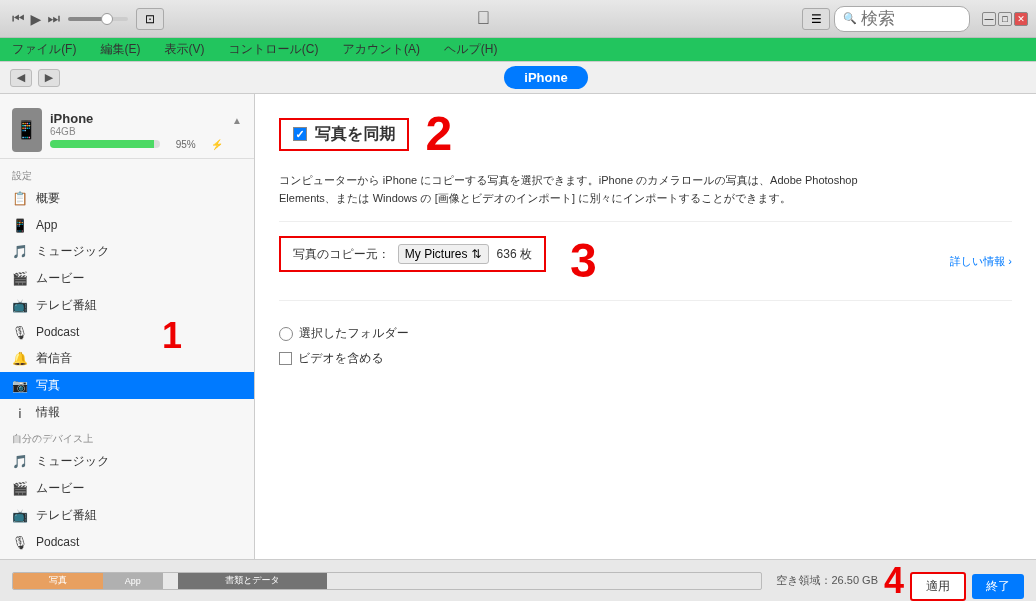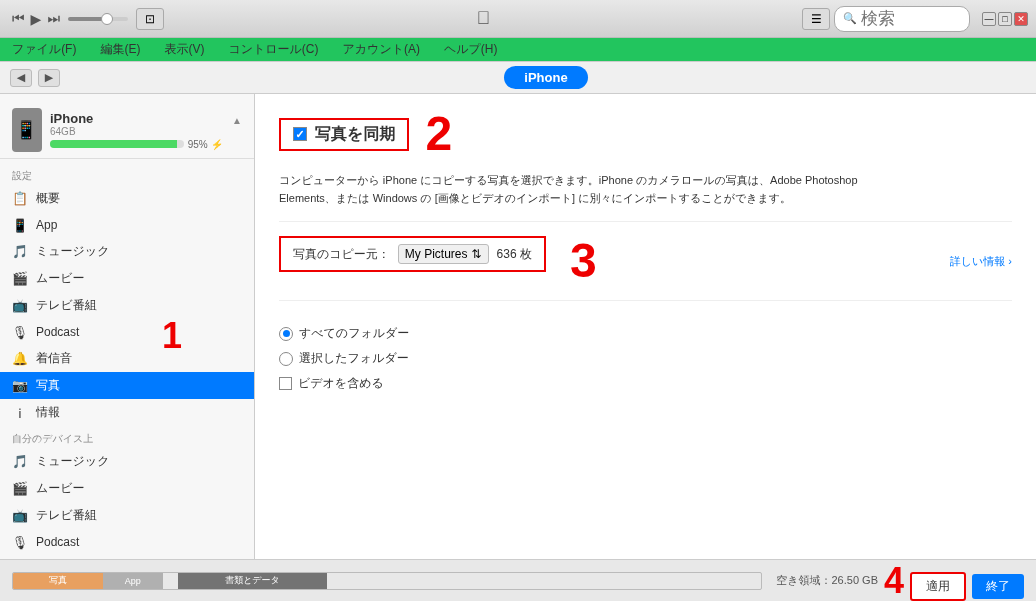--- a/index.html
+++ b/index.html
@@ -68,21 +68,21 @@
       width: 255px;
       background: #f7f7f7;
       border-right: 1px solid #ccc;
       overflow-y: auto;
       padding: 8px 0;
     }
     .sidebar-device { display: flex; align-items: center; padding: 6px 12px; gap: 8px; border-bottom: 1px solid #ddd; margin-bottom: 4px; }
     .device-icon { width: 30px; height: 44px; background: #888; border-radius: 4px; display: flex; align-items: center; justify-content: center; font-size: 18px; color: #fff; flex-shrink: 0; }
     .device-info { flex: 1; }
     .device-name { font-size: 13px; font-weight: bold; color: #333; }
-    .device-bar-row { display: flex; align-items: center; gap: 4px; margin-top: 2px; }
+    .device-bar-row { display: flex; align-items: center; gap: 16px; margin-top: 2px; }
     .device-bar { flex: 1; height: 8px; background: #ddd; border-radius: 4px; overflow: hidden; }
     .device-bar-fill { height: 100%; background: #4cd964; width: 95%; }
     .sidebar-section-label { font-size: 10px; color: #888; padding: 6px 12px 2px; }
     .sidebar-item {
       display: flex; align-items: center; gap: 8px;
       padding: 5px 12px;
       cursor: pointer;
       color: #333;
       font-size: 12px;
     }
@@ -311,24 +311,20 @@
         </div>
         <span class="red-number-badge" style="font-size:48px;font-weight:bold;color:#e00;line-height:1;margin-left:24px;">3</span>
       </div>
       <span class="details-link">詳しい情報 ›</span>
     </div>
 
     <div style="border-top:1px solid #eee;margin-bottom:14px;"></div>
 
     <div class="options-section">
       <div class="radio-row">
-        <div class="radio-dot checked"></div>
-        <span>すべてのフォルダー</span>
-      </div>
-      <div class="radio-row">
         <div class="radio-dot"></div>
         <span>選択したフォルダー</span>
       </div>
       <div class="checkbox-row">
         <div class="chk"></div>
         <span>ビデオを含める</span>
       </div>
     </div>
 
   </div>

